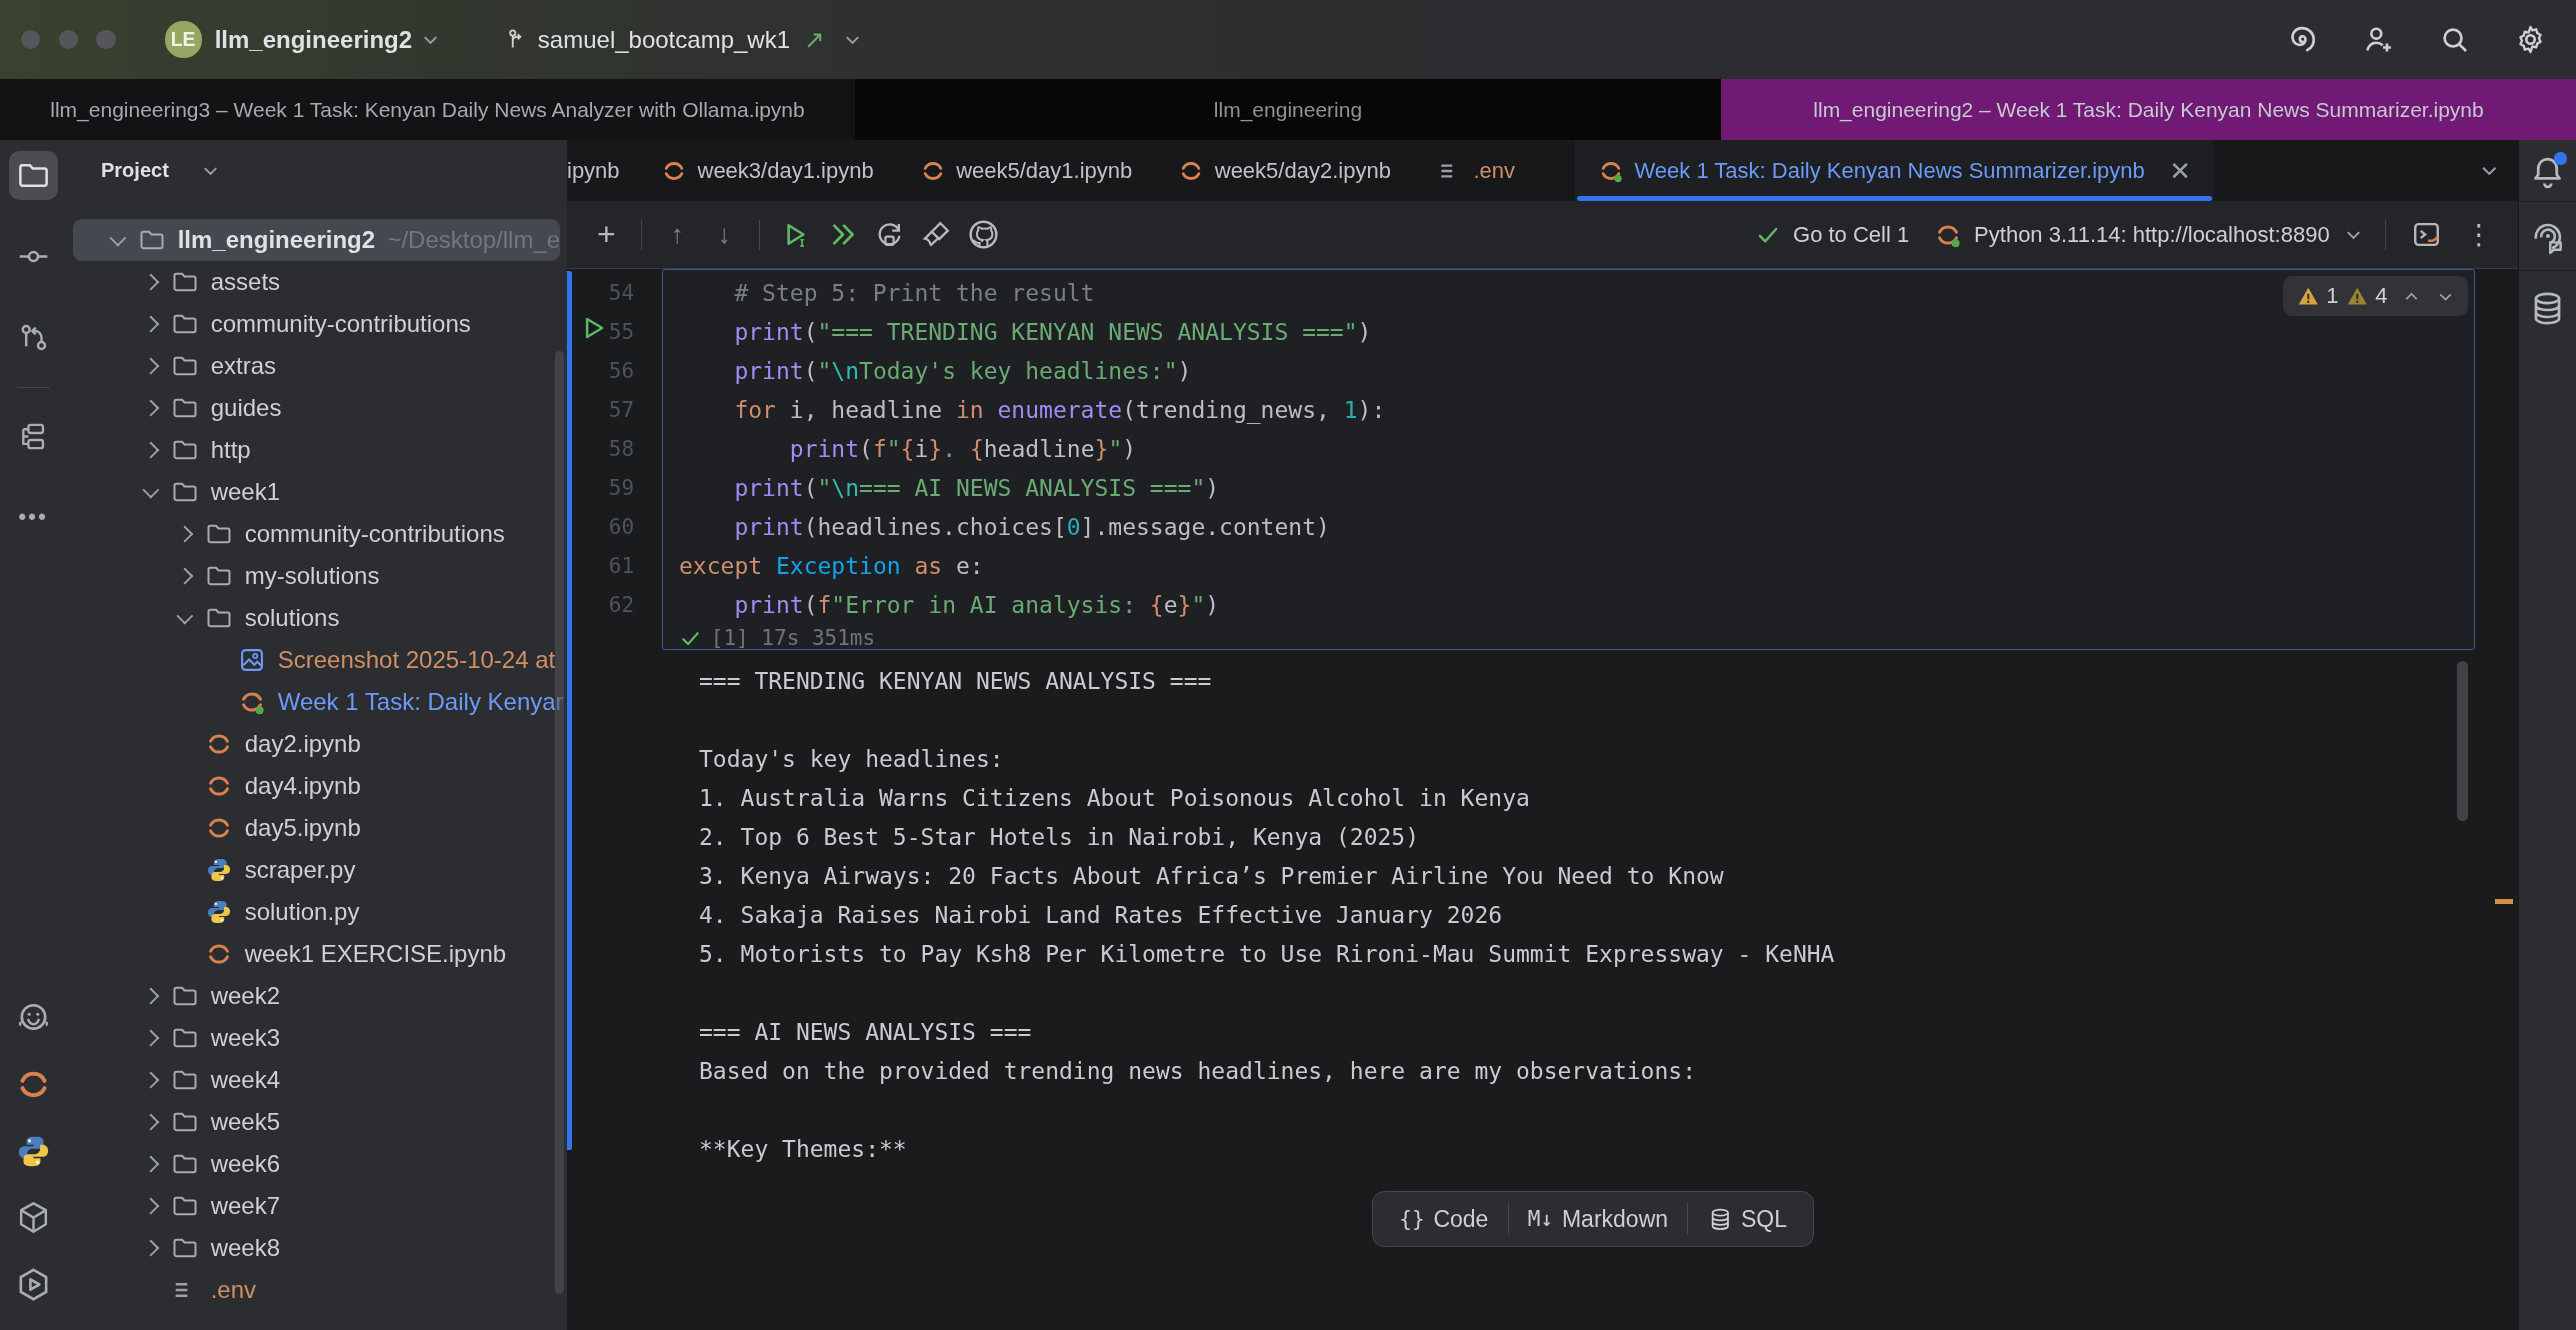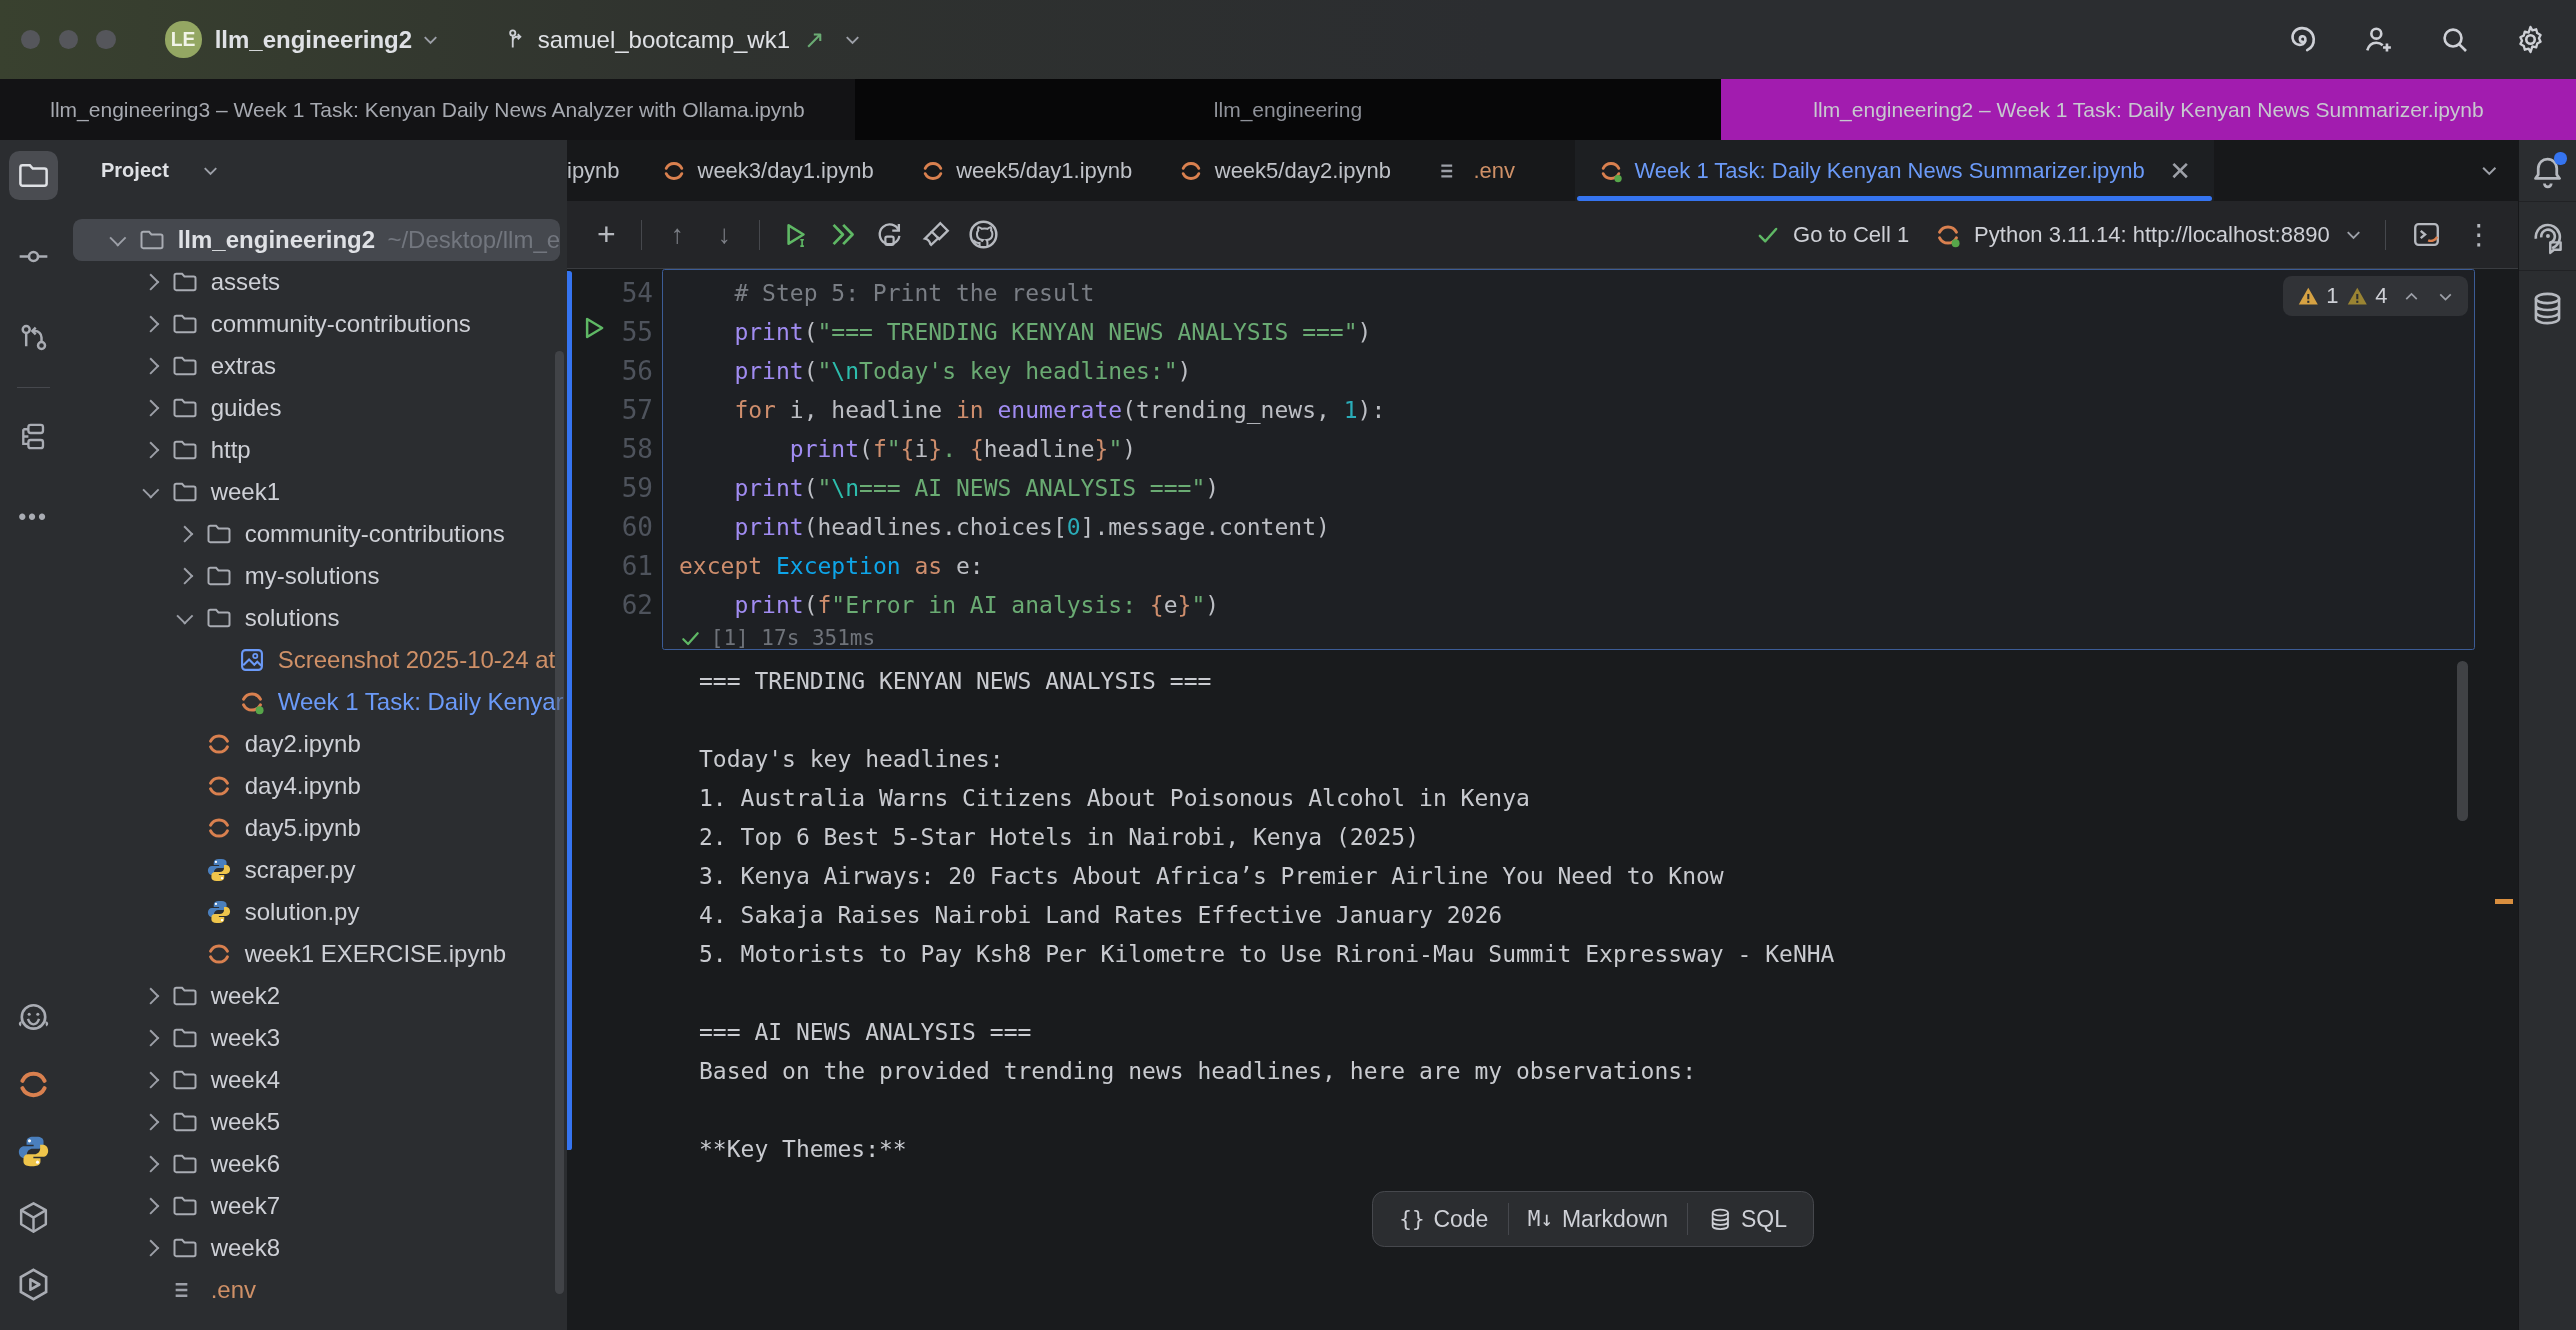--- a/index.html
+++ b/index.html
@@ -18,21 +18,21 @@
   .chev-sm{width:23px;height:23px;color:#9da0a8;margin-left:7px}
   .branch{display:flex;align-items:center;margin-left:61px;font-size:24px;color:#dfe1e5;gap:8.8px}
   .push-arrow{color:#6aab73;font-size:24.6px;margin-left:5.3px}
   #tb-right{margin-left:auto;display:flex;gap:37px;margin-right:26px}
   .tb-ic{width:39px;height:39px;display:flex;align-items:center;justify-content:center;color:#ced0d6}
   
   #wintabs{position:absolute;top:79px;left:0;width:2576px;height:61px;display:flex;background:#0a0a0b}
   .wtab{display:flex;align-items:center;justify-content:center;font-size:21px;white-space:nowrap;overflow:hidden}
   .wtab1{width:855px;background:#131315;color:#a6a9b0}
   .wtab2{width:866px;background:#070708;color:#8f929a}
-  .wtab3{flex:1;background:#a21caf;color:#c7c9cf}
+  .wtab3{flex:1;background:#701a75;color:#c7c9cf}
   
   #main{position:absolute;top:140px;left:0;width:2576px;bottom:0;display:flex}
   
   #actbar{width:66px;background:#2b2d30;display:flex;flex-direction:column;align-items:center;
     padding-top:10.5px;overflow:hidden;flex:none}
   .act-btn{width:49px;height:49px;border-radius:10.5px;display:flex;align-items:center;justify-content:center;
     color:#a9acb3;margin-bottom:32px;flex:none}
   .act-btn.active{background:#4a4c51;color:#dfe1e5}
   .act-sep{width:33px;height:0.9px;background:#46484d;margin:-7px 0 24.6px;flex:none}
   .act-spacer{flex:1}
@@ -75,22 +75,22 @@
   .tool-ic{width:40px;height:40px;display:flex;align-items:center;justify-content:center;
     color:#b6b9bf;border-radius:7px}
   .tool-ic.green{color:#5fb865}
   .tool-ic.dim{color:#7d8087}
   .tsep{width:0.9px;height:30px;background:#46484d;margin:0 8px}
   .tool-right{margin-left:auto;display:flex;align-items:center;gap:12.3px;font-size:22px;color:#ced0d6}
   
   #notebook{flex:1;position:relative;background:#191b1d;overflow:hidden}
   .sel-bar{position:absolute;left:0;top:1.8px;width:5.3px;height:879px;background:#3574f0;border-radius:0 2.6px 2.6px 0}
   .gutter{position:absolute;left:0;top:5.3px;width:88px}
-  .gnum{height:39px;line-height:39px;text-align:right;width:63px;margin-left:23px;
-    font-family:"DejaVu Sans Mono",monospace;font-size:26px;color:#4e535c}
+  .gnum{height:39px;line-height:39px;text-align:center;width:63px;margin-left:23px;
+    font-family:"DejaVu Sans Mono",monospace;font-size:21px;color:#4e535c}
   .runarrow{position:absolute;left:12.3px;top:44px;width:30px;height:30px;color:#5fb865}
   .cellframe{position:absolute;left:95px;top:0;width:1813px;height:381px;background:#1e2024;
     border:1.8px solid #3c5c96;border-radius:2.6px;padding-top:3.5px}
   .codeline{height:39px;line-height:39px;font-family:"DejaVu Sans Mono",monospace;font-size:23px;
     white-space:pre;padding-left:16px}
   .tok-plain{color:#bcbec4}.tok-kw{color:#cf8e6d}.tok-fn{color:#a18cf2}.tok-cls{color:#0ea5e9}
   .tok-str{color:#6aab73}.tok-esc{color:#2dbdad}.tok-num{color:#2aacb8}
   .tok-comment{color:#7a7e85}.tok-brace{color:#cf8e6d}
   .cellstatus{display:flex;align-items:center;gap:8.8px;margin-top:1.8px;padding-left:16px;
     font-family:"DejaVu Sans Mono",monospace;font-size:21px;color:#6f737a}

